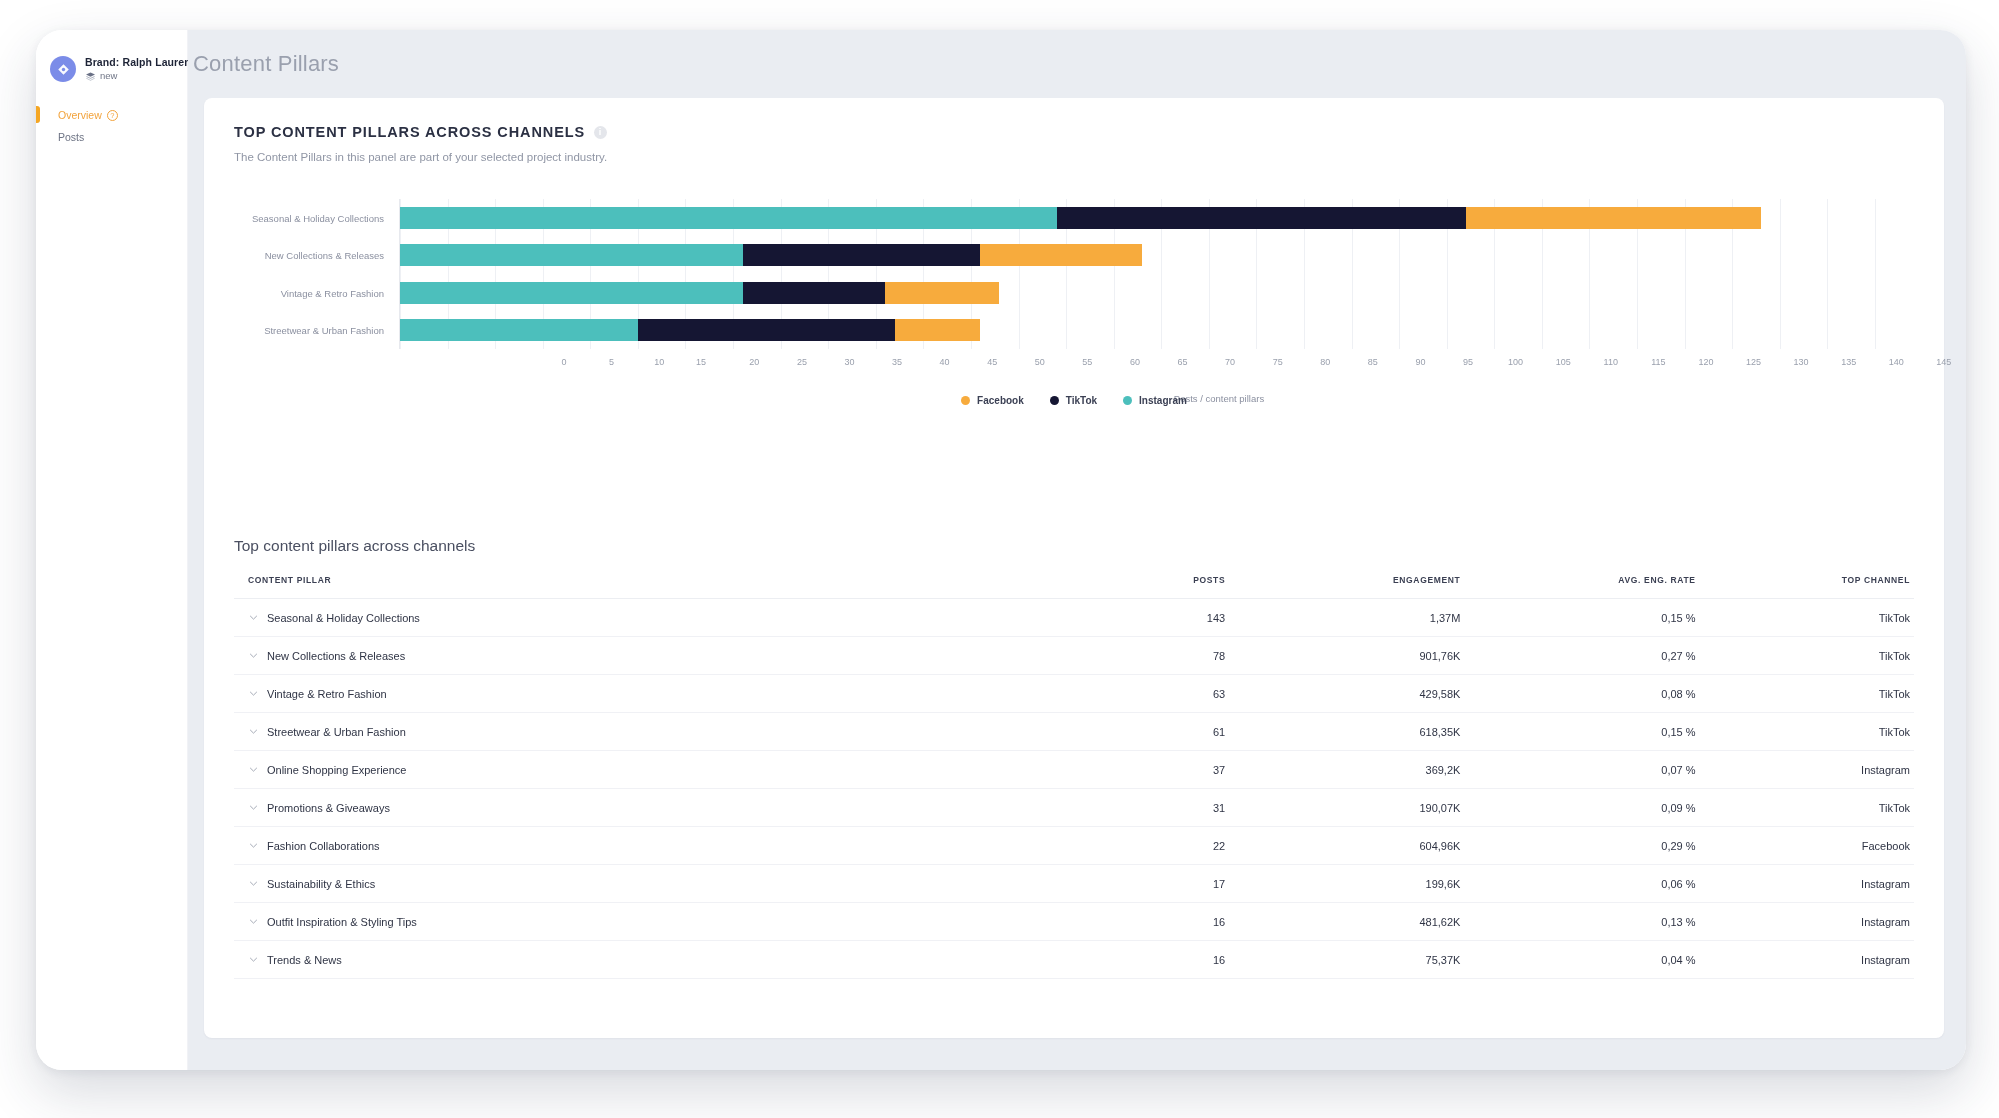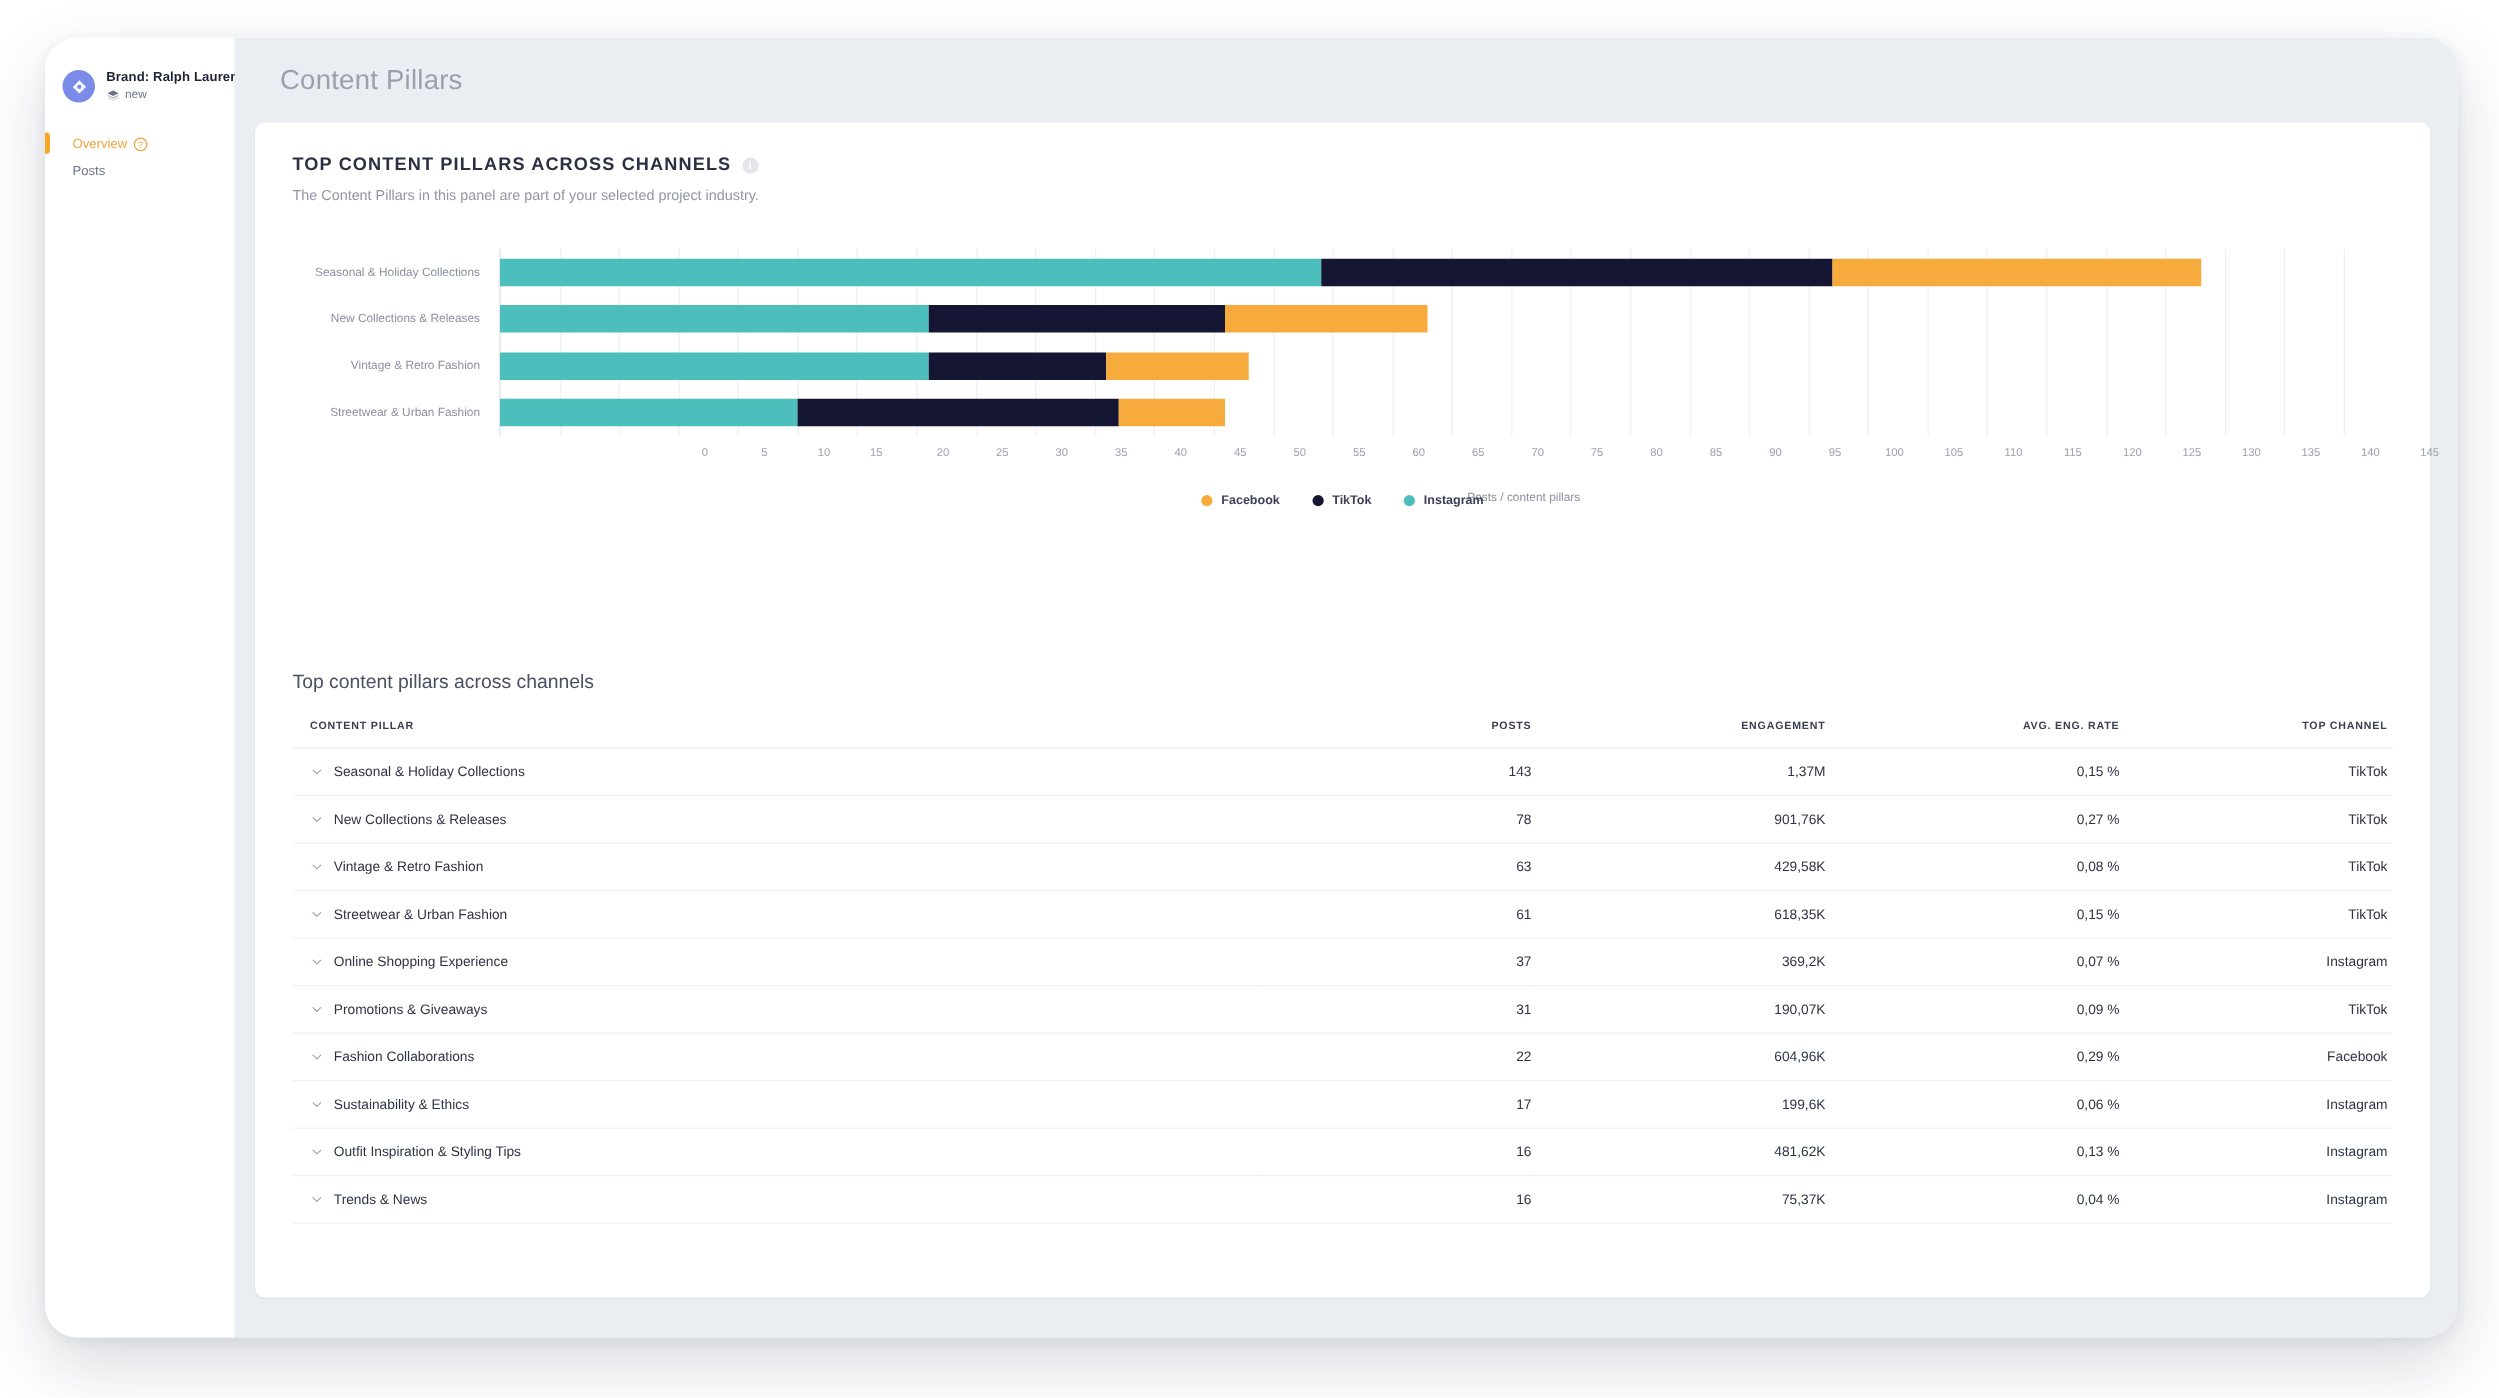--- a/index.html
+++ b/index.html
@@ -87,21 +87,21 @@
   .content {
     flex: 1 1 auto;
     background: #eaedf2;
     padding: 0;
     position: relative;
     overflow: hidden;
   }
   .topbar {
     height: 68px;
     display: flex; align-items: center;
-    padding-left: 36px;
+    padding-left: 5px;
   }
   .page-title {
     font-size: 22px; color: #9aa0ae; font-weight: 400;
     letter-spacing: .2px;
   }
   .panel {
     margin: 0 22px 0 16px;
     background: #ffffff;
     border-radius: 8px;
     height: 940px;

